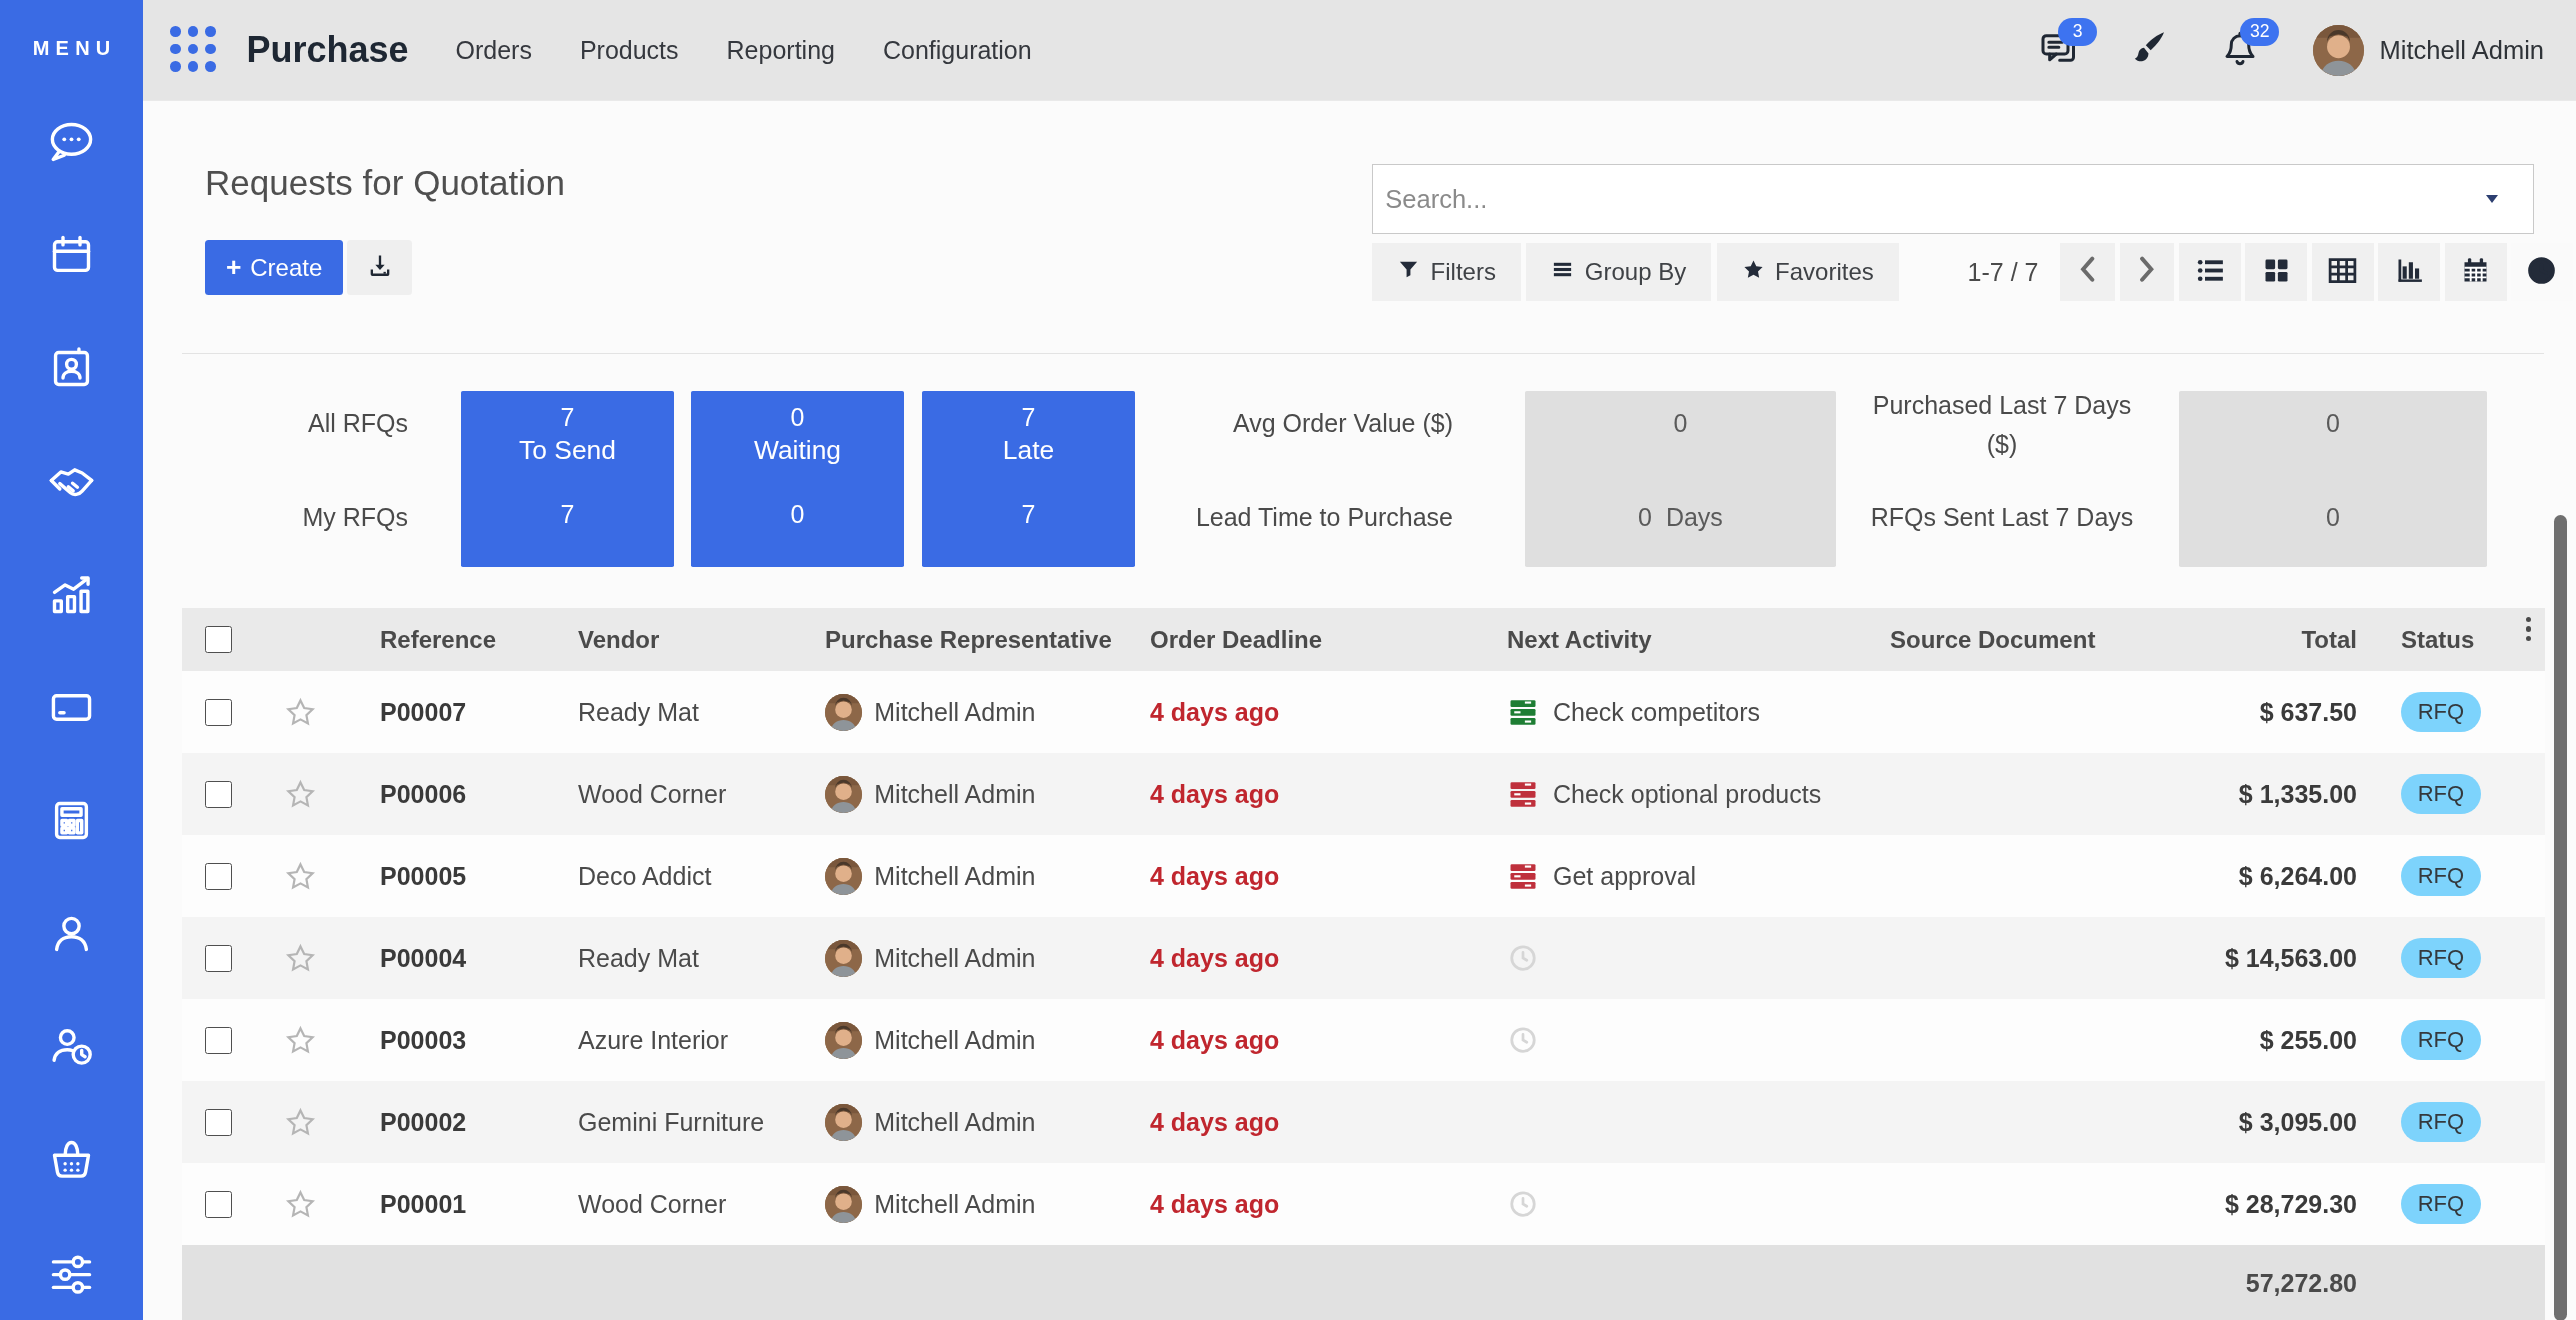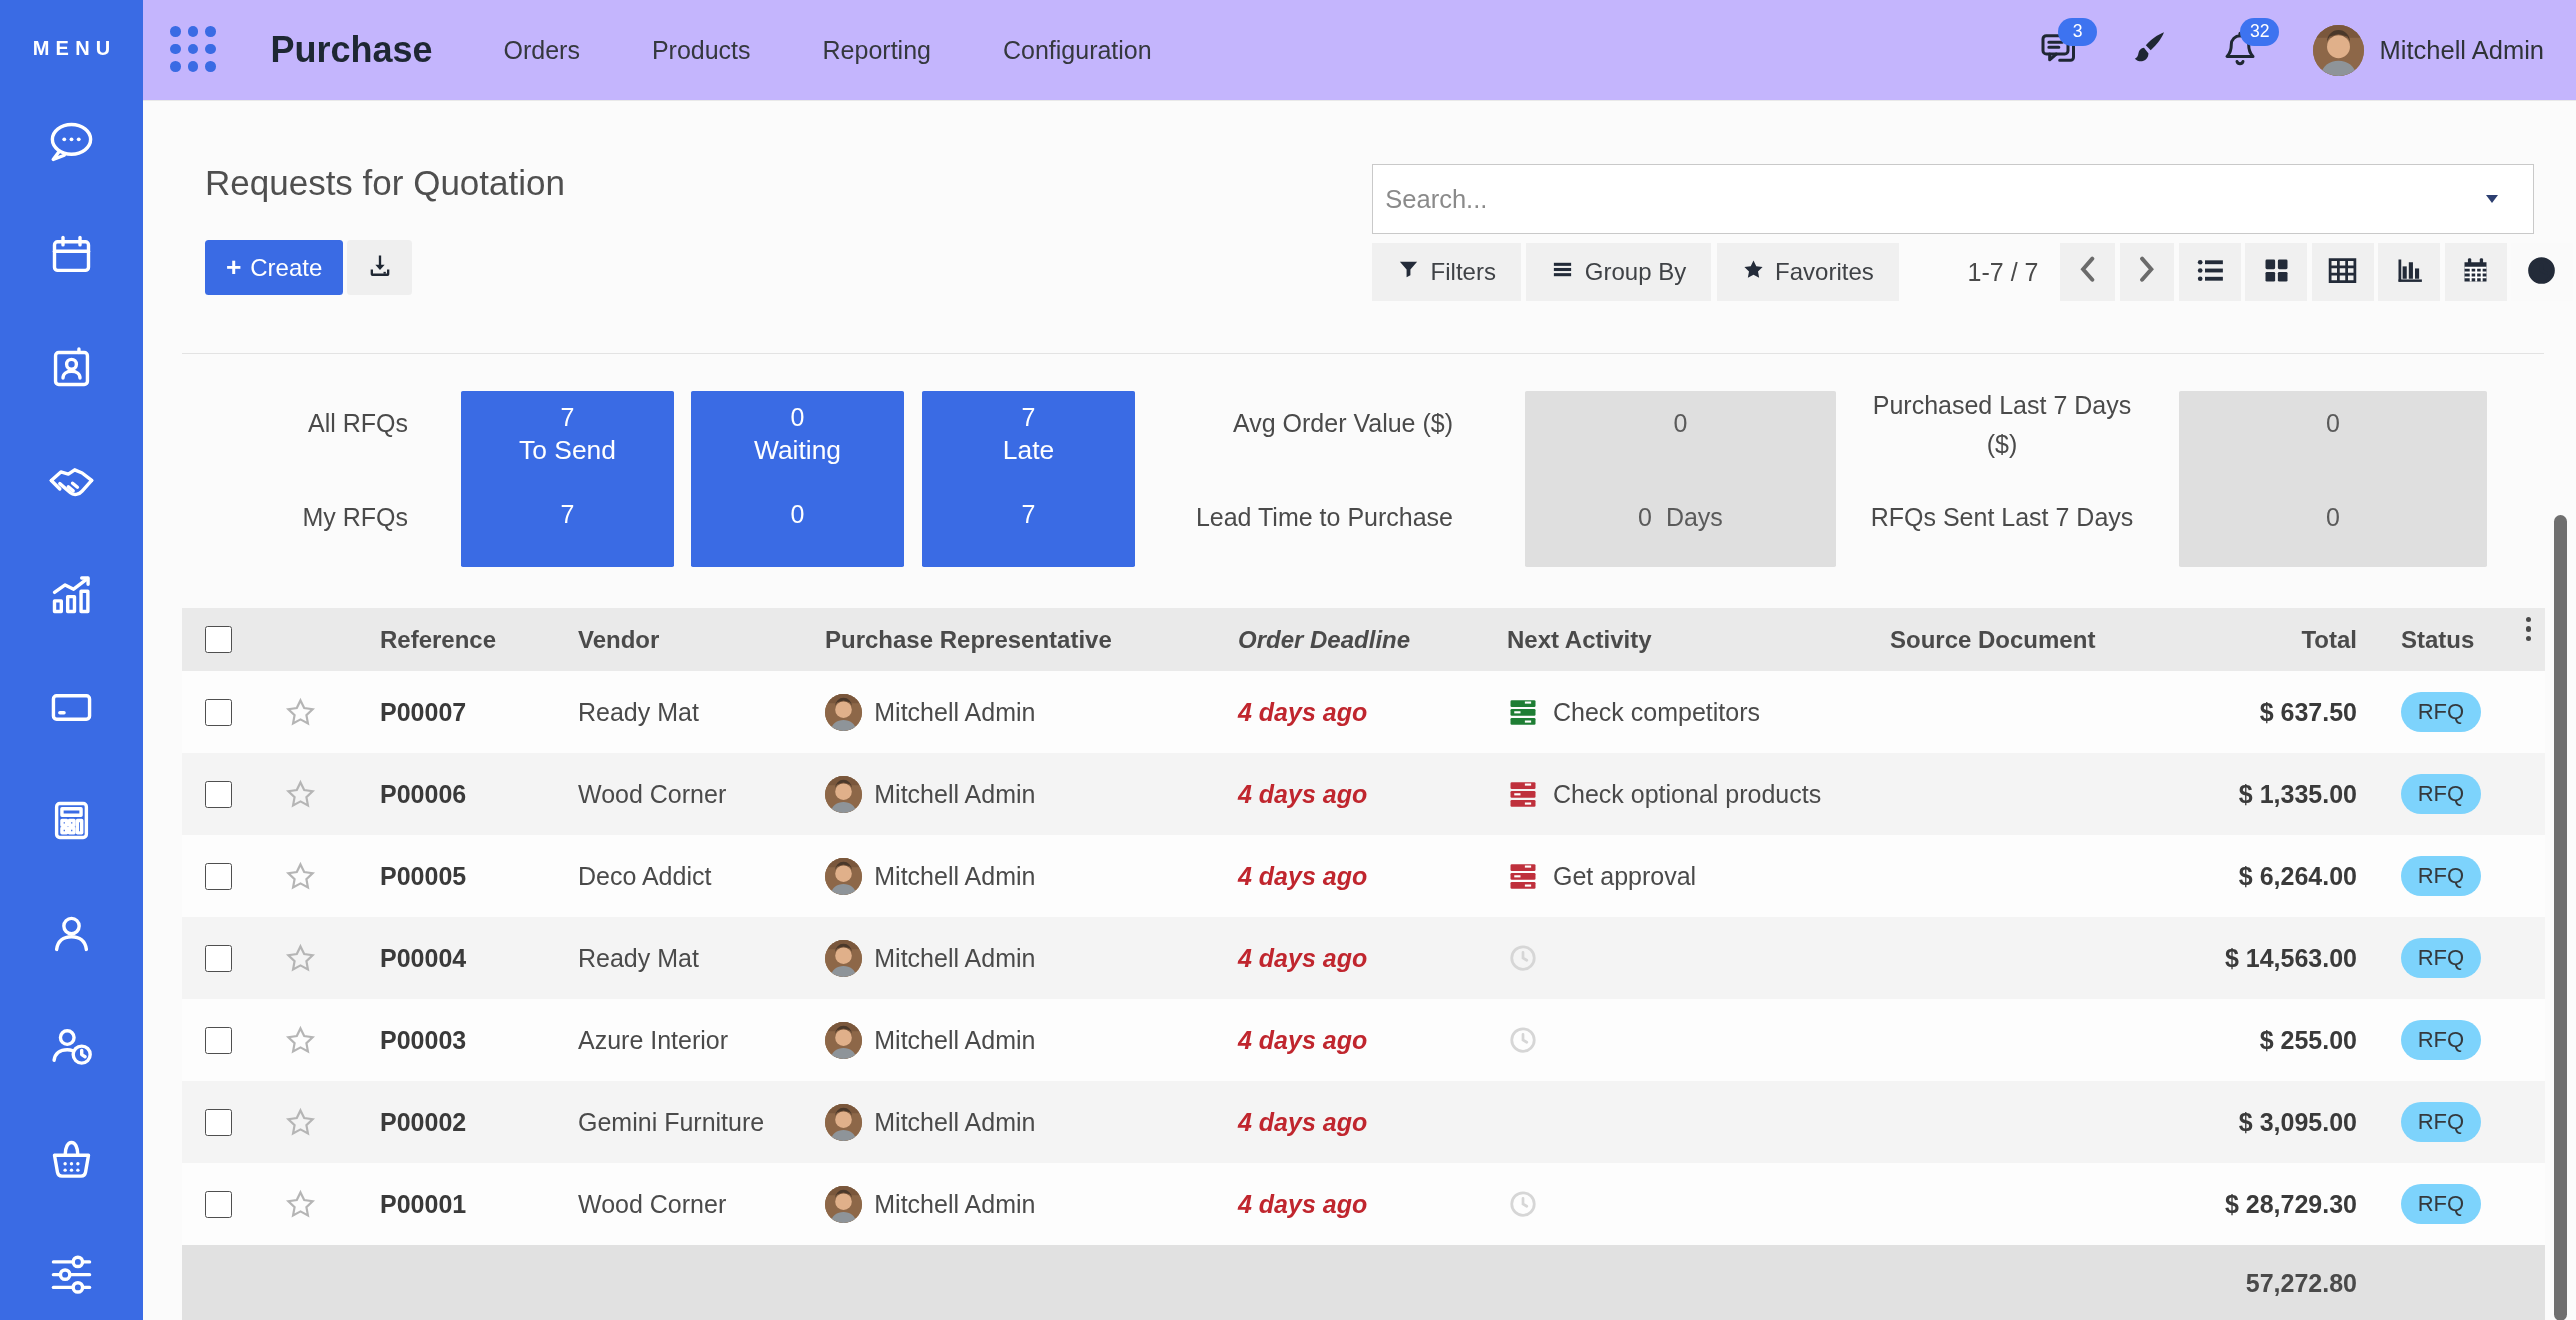--- a/index.html
+++ b/index.html
@@ -22,22 +22,22 @@
   }
   .side-icons{display:flex;flex-direction:column;align-items:center;margin-top:58px;}
   .side-icon{width:51px;height:51px;margin-bottom:62px;display:flex;align-items:center;justify-content:center;cursor:pointer;}
   .side-icon svg{width:51px;height:51px;stroke:#fff;fill:none;stroke-width:1.6;stroke-linecap:round;stroke-linejoin:round;}
 
   
   .main{flex:1;position:relative;height:1321px;}
 
   
   .navbar{
-    height:100px;background:#c4b5fd;border-bottom:0.9px solid #e9e9e9;
-    display:flex;align-items:center;position:relative;gap:24px;
+    height:100px;background:#e5e5e5;border-bottom:0.9px solid #e9e9e9;
+    display:flex;align-items:center;position:relative;
   }
   .apps-grid{margin-left:26.4px;width:49px;height:49px;display:grid;grid-template-columns:repeat(3,12.3px);grid-template-rows:repeat(3,12.3px);gap:5.3px;align-content:center;justify-content:center;cursor:pointer;}
   .apps-grid i{width:10.6px;height:10.6px;border-radius:50%;background:#3a6be4;}
   .brand{font-size:36px;font-weight:bold;color:#1e2733;margin-left:28px;margin-right:23px;cursor:pointer;}
   .nav-item{font-size:25px;color:#35383e;padding:0 24px;cursor:pointer;}
   .nav-right{position:absolute;right:32px;top:0;height:100px;display:flex;align-items:center;}
   .nav-ico{position:relative;margin-left:51px;cursor:pointer;display:flex;align-items:center;}
   .nav-ico svg{width:40px;height:40px;}
   .nav-badge{
     position:absolute;top:-10.6px;right:-19.4px;background:#3d73f0;color:#fff;
@@ -124,21 +124,21 @@
   .t-foot{position:relative;height:77px;background:#e1e1e1;}
   .cell{position:absolute;top:0;bottom:0;display:flex;align-items:center;}
   .c-check{left:23px;}
   .checkbox{width:25px;height:25px;border:1.8px solid #4f4f4f;border-radius:2.6px;background:#fff;cursor:pointer;}
   .c-star{left:102px;}
   .c-star svg{width:33px;height:33px;fill:none;stroke:#b5b5b5;stroke-width:1.6;cursor:pointer;}
   .c-ref{left:198px;font-weight:bold;color:#3a3a3a;}
   .c-vendor{left:396px;}
   .c-rep{left:643px;gap:12.3px;}
   .row-avatar{width:37px;height:37px;}
-  .c-deadline{left:1056px;font-weight:bold;color:#c0262e;font-style:italic;}
+  .c-deadline{left:968px;font-weight:bold;color:#c0262e;}
   .c-activity{left:1325px;gap:14px;}
   .c-activity .act-ico{width:32px;height:32px;display:flex;align-items:center;justify-content:center;}
   .c-activity svg{width:30px;height:30px;}
   .c-source{left:1708px;}
   .c-total{right:188px;left:auto;font-weight:bold;color:#3a3a3a;}
   .c-status{left:2219px;}
   .status-badge{background:#7dd3fc;color:#34393d;font-size:22px;padding:7px 16.7px;border-radius:23px;}
   .h-label{color:#4a4a4a;}
   .kebab{position:absolute;right:14px;top:8.8px;cursor:pointer;display:flex;flex-direction:column;gap:4.4px;}
   .kebab i{width:5.3px;height:5.3px;border-radius:50%;background:#4a4a4a;}

